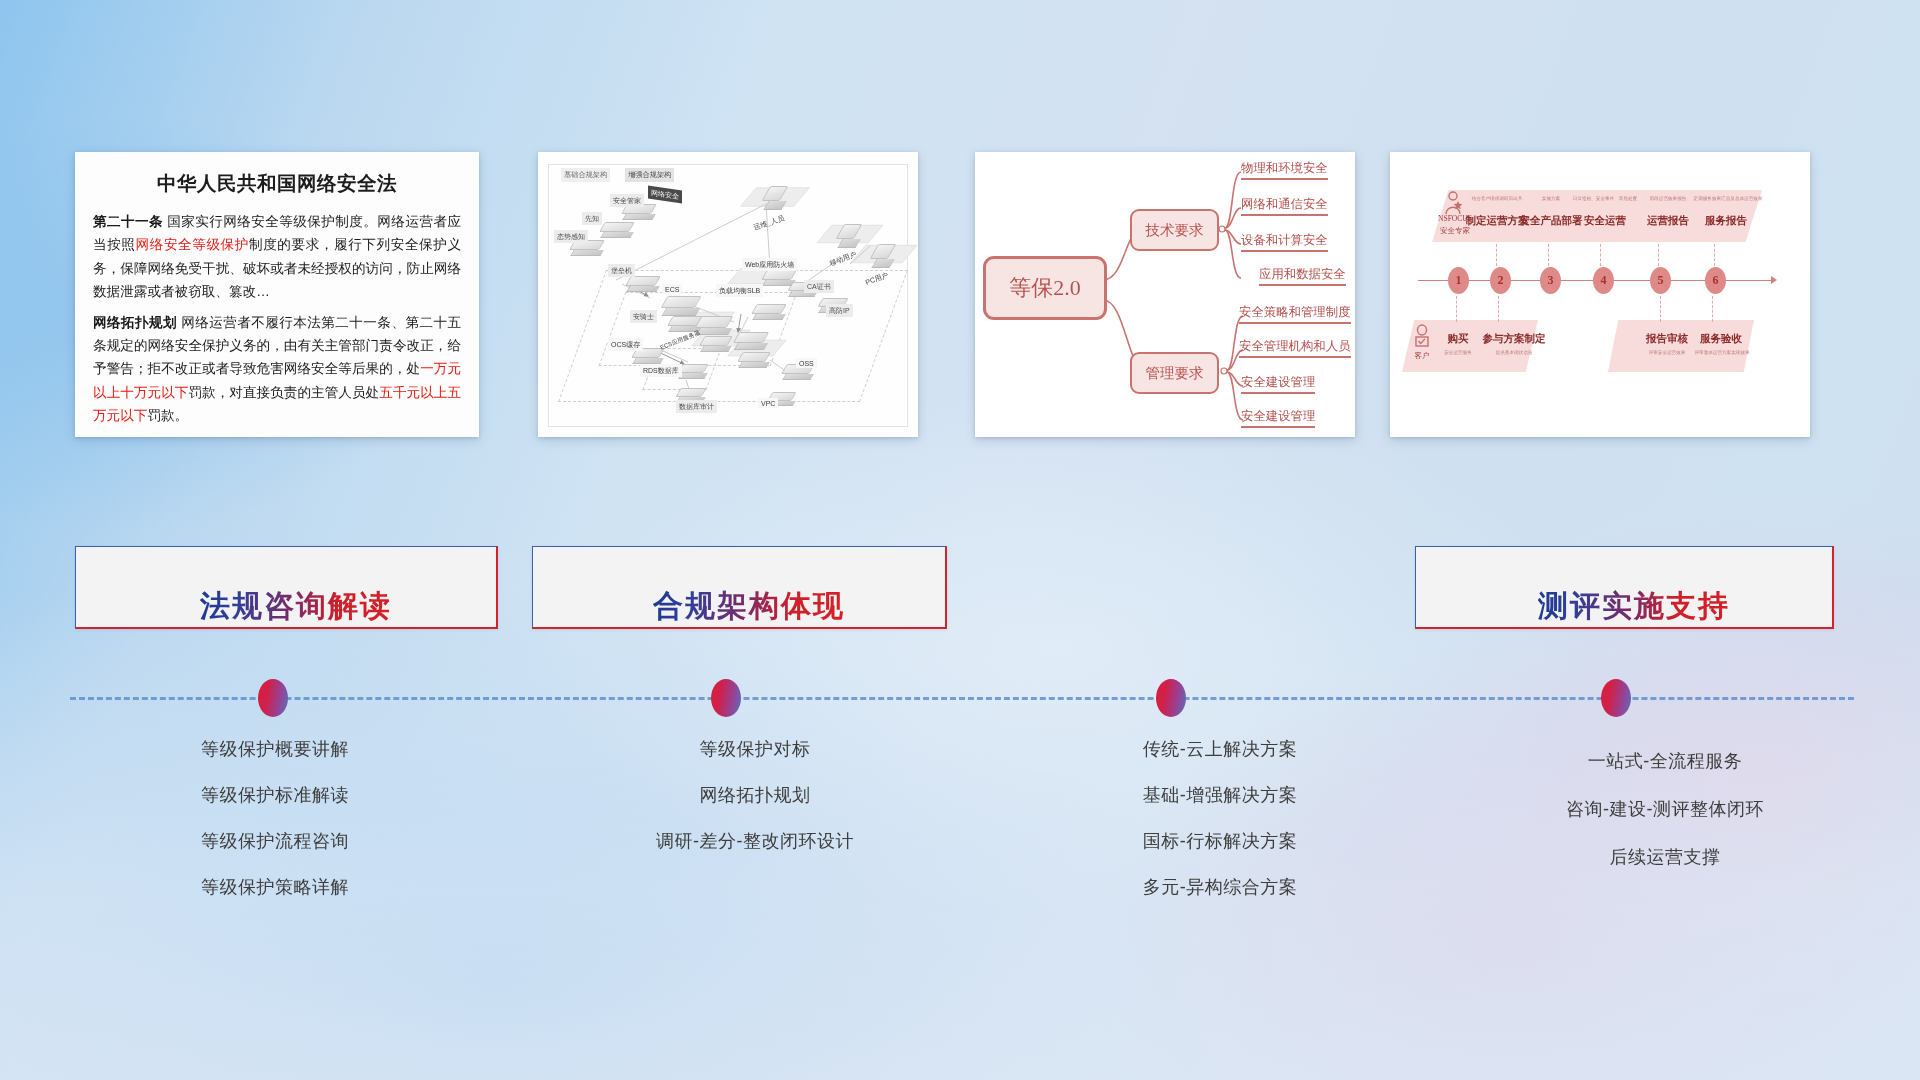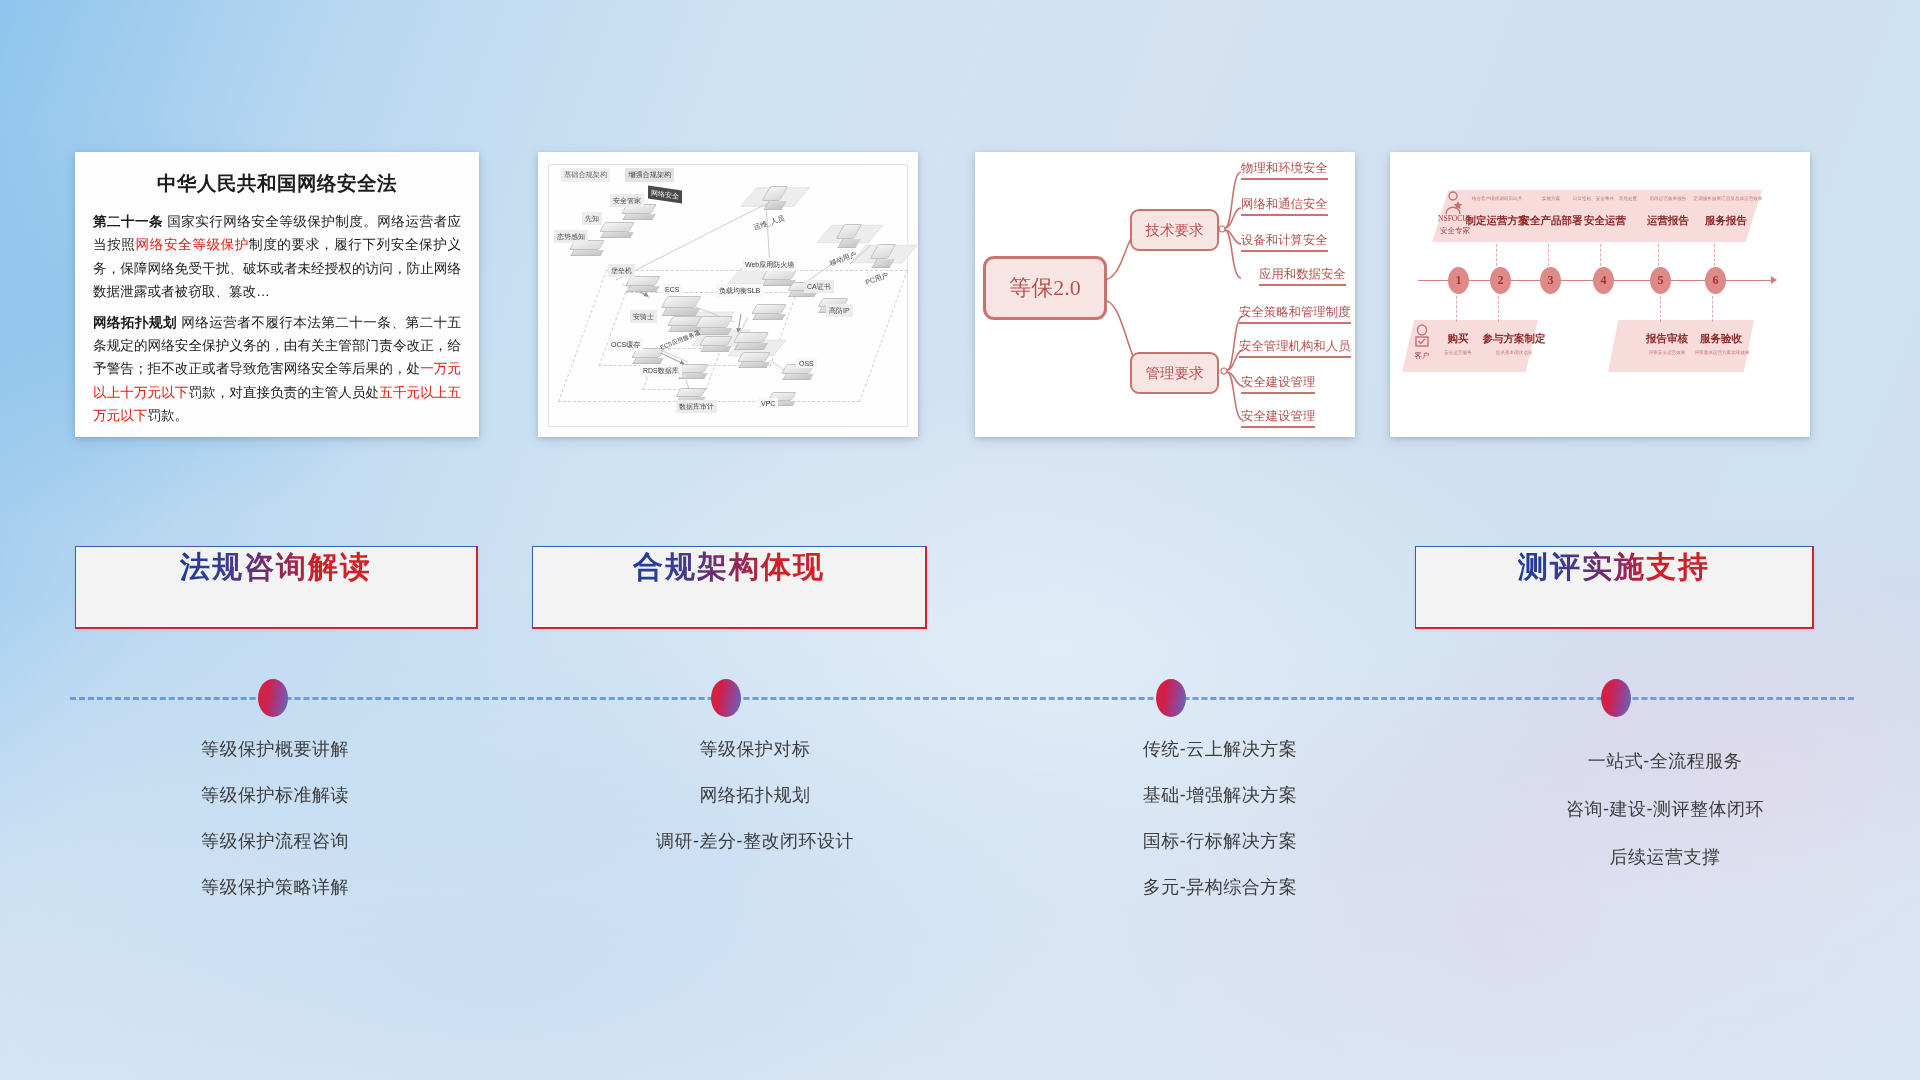--- a/index.html
+++ b/index.html
@@ -130,22 +130,23 @@
   }
   .proc .who{
     position:absolute;font-size:7.5px;color:#9c3b39;text-align:center;white-space:nowrap;
     font-family:"Liberation Serif","DejaVu Serif",serif;
   }
 
   
   .titlebox{
     position:absolute;top:546px;height:80px;background:#f3f3f3;
     border:1px solid #3761ad;border-bottom:2px solid #d2232a;border-right:2px solid #d2232a;
-    display:flex;align-items:flex-start;justify-content:center;
+    display:flex;align-items:flex-end;justify-content:center;
     box-shadow:0 1px 3px rgba(60,90,130,.12);
+    padding-left:20px;
   }
   .titlebox .t{
     font-size:30px;font-weight:bold;letter-spacing:2px;
     background:linear-gradient(90deg,#1f3a93 0%,#2f3f9a 18%,#7b2a68 48%,#cf1f2a 72%,#d42027 100%);
     -webkit-background-clip:text;background-clip:text;color:transparent;
     -webkit-text-fill-color:transparent;
   }
   .tb1{left:75px; width:400px;}
   .tb2{left:532px;width:392px;}
   .tb3{left:978px;width:380px;}

